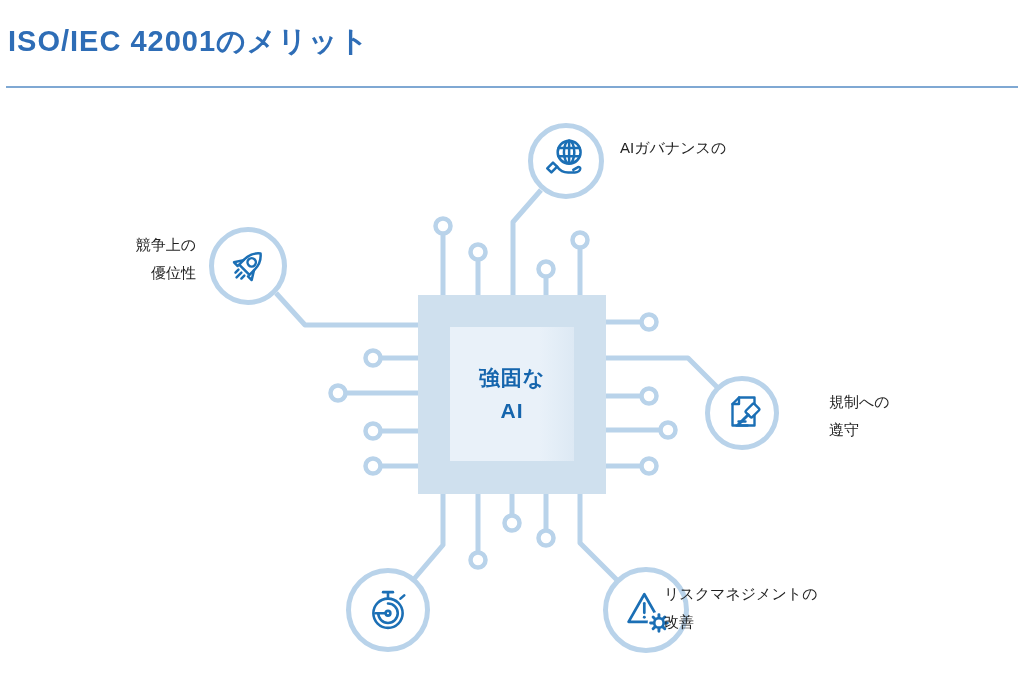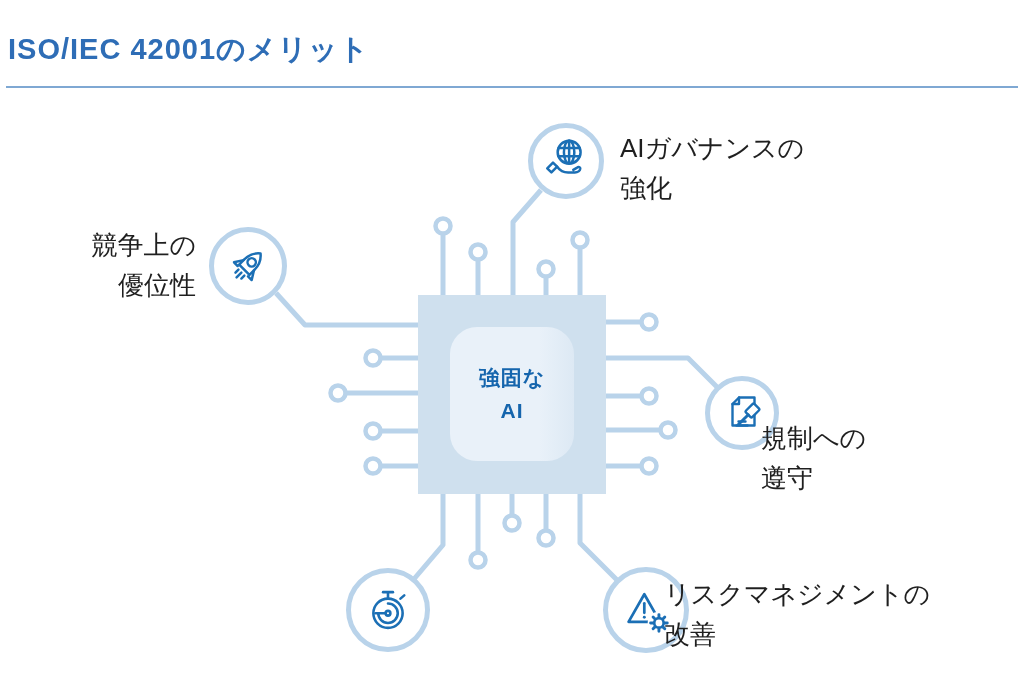--- a/index.html
+++ b/index.html
@@ -1,58 +1,58 @@
 <!DOCTYPE html>
 <html><head>
 <meta charset="utf-8">
 <style>
   html,body{margin:0;padding:0;background:#ffffff;}
   .page{
     position:relative;width:1024px;height:674px;background:#ffffff;overflow:hidden;
     font-family:"Liberation Sans","DejaVu Sans",sans-serif;
   }
   .title{
-    position:absolute;left:8px;top:30px;margin:0;
+    position:absolute;left:8px;top:22px;margin:0;
     font-size:29px;font-weight:800;letter-spacing:1px;color:#2e6db6;
   }
   .rule{
     position:absolute;left:6px;right:6px;top:86px;height:2px;background:#7fa8d3;
   }
   .circuit{position:absolute;left:0;top:0;}
   .chip{
     position:absolute;left:418px;top:295px;width:188px;height:199px;
     background:#cfe0ee;z-index:1;
   }
   .chip-inner{
     position:absolute;left:32px;top:32px;width:124px;height:134px;
     background:linear-gradient(90deg,#e9f1f9 0%,#e9f1f9 72%,#dde9f4 100%);
-    display:flex;align-items:center;justify-content:center;border-radius:27px;
+    display:flex;align-items:center;justify-content:center;
   }
   .chip-text{
     display:flex;flex-direction:column;align-items:center;
     font-size:21px;line-height:33px;font-weight:800;color:#1565ad;letter-spacing:1px;
     text-align:center;
   }
   .node-circle{
     position:absolute;box-sizing:border-box;border-radius:50%;
     background:#ffffff;border:5px solid #b9d3ea;z-index:2;
     display:flex;align-items:center;justify-content:center;
   }
   .n-top{left:528px;top:123px;width:76px;height:76px;}
   .n-left{left:209px;top:227px;width:78px;height:78px;}
   .n-right{left:705px;top:376px;width:74px;height:74px;}
   .n-bleft{left:346px;top:568px;width:84px;height:84px;}
   .n-bright{left:603px;top:567px;width:86px;height:86px;}
   .label{
     position:absolute;z-index:2;display:flex;flex-direction:column;
-    font-size:26px;line-height:28px;color:#1f1f1f;white-space:nowrap;gap:12px;
+    font-size:15px;line-height:28px;color:#1f1f1f;white-space:nowrap;
   }
   .l-top{left:620px;top:134px;}
   .l-left{left:60px;top:231px;width:136px;text-align:right;align-items:flex-end;}
-  .l-right{left:761px;top:388px;margin-top:36px;}
+  .l-right{left:829px;top:388px;}
   .l-bleft{left:259px;top:581px;}
   .l-bright{left:664px;top:580px;}
   .icon{display:block;}
 </style>
 </head>
 <body>
 
 <div class="page">
 
   <h1 class="title">ISO/IEC 42001のメリット</h1>
@@ -120,21 +120,20 @@
       <ellipse cx="27" cy="15.5" rx="5" ry="11"></ellipse>
       <line x1="27" y1="4.5" x2="27" y2="26.5"></line>
       <line x1="16.9" y1="11.5" x2="37.1" y2="11.5"></line>
       <line x1="16.9" y1="19.5" x2="37.1" y2="19.5"></line>
       <path d="M6 31 l5.5 -5.5 4 4 -5.5 5.5 Z"></path>
       <path d="M15.5 29.5 c2.5 3.5 6.5 5.5 10.5 5.5 h6.5 c3 0 5 -1.8 5.2 -3.6 0.1 -1.4 -1.7 -2 -3 -1.1 l-3.7 2.2"></path>
     </svg>
   </div>
   <div class="label l-top">
     <span>AIガバナンスの</span>
-    <span>強化</span>
   </div>
 
   <div class="node-circle n-left">
     <svg class="icon" width="50" height="50" viewBox="0 0 48 48" fill="none" stroke="#1b6fb5" stroke-width="2.4" stroke-linecap="round" stroke-linejoin="round">
       <g transform="rotate(45 24 24)">
         <path d="M24 7 C29 11 31 16 31 22 V29 H17 V22 C17 16 19 11 24 7 Z"></path>
         <circle cx="24" cy="19" r="4"></circle>
         <path d="M17 23 L12 31 H17"></path>
         <path d="M31 23 L36 31 H31"></path>
         <path d="M20 33 v4 M24 33 v6.5 M28 33 v4"></path>

